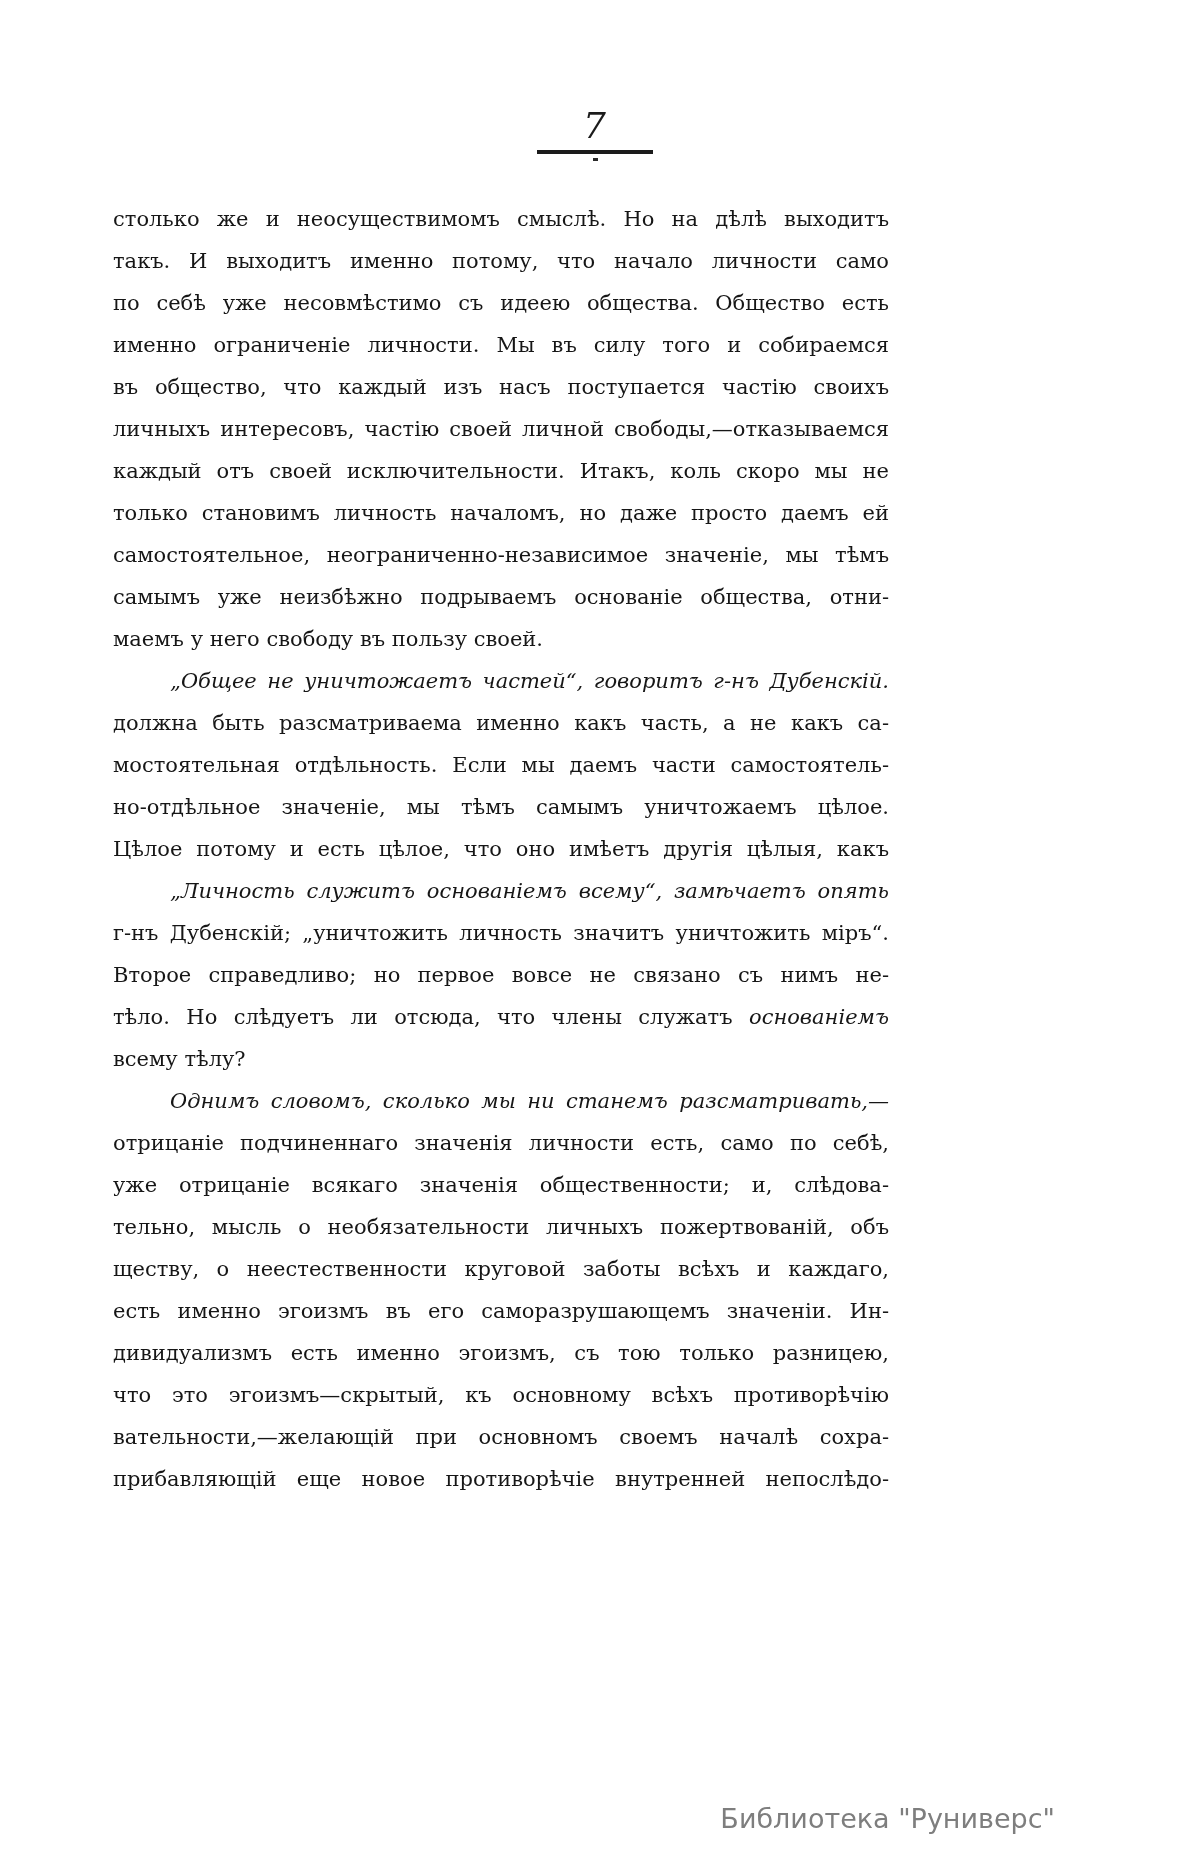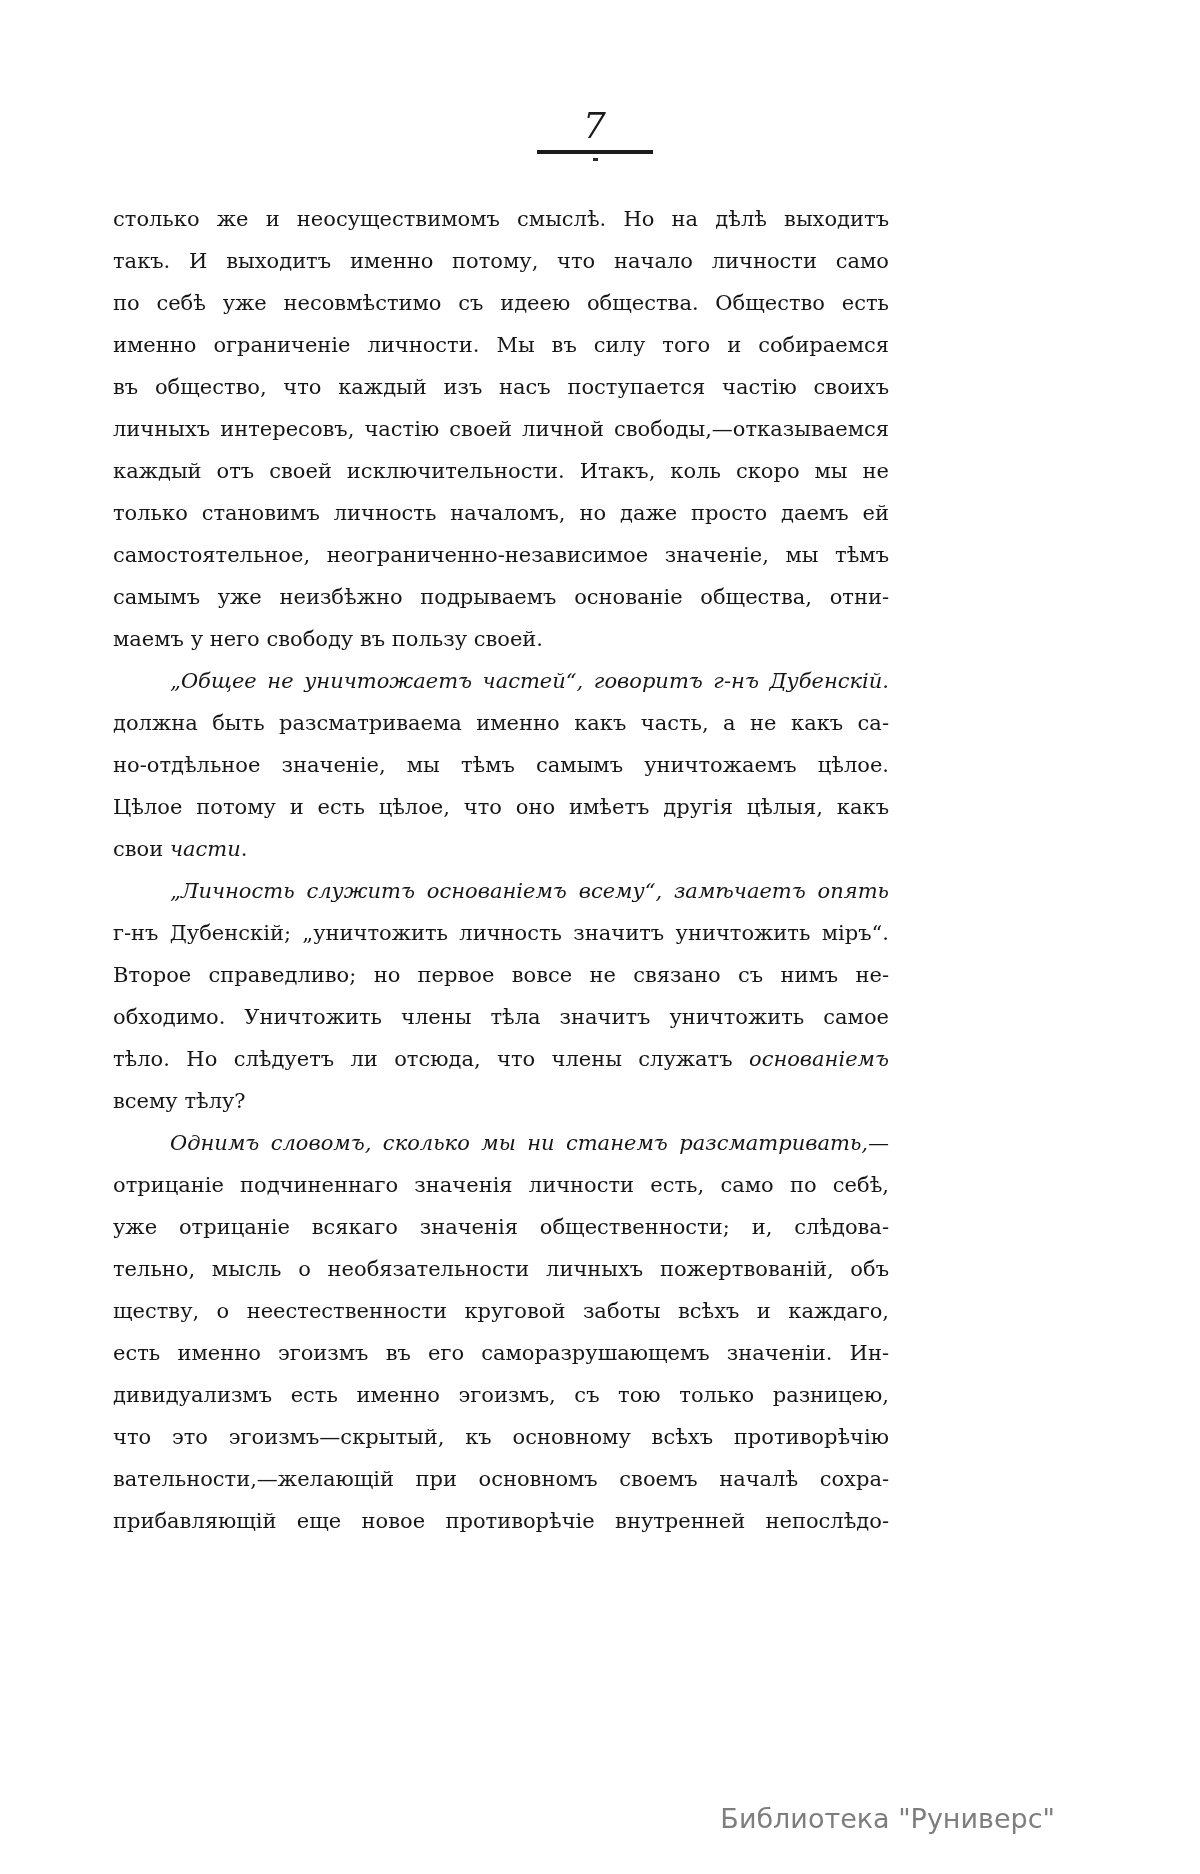--- a/index.html
+++ b/index.html
@@ -94,27 +94,26 @@
       <div class="text-line">именно ограниченіе личности. Мы въ силу того и собираемся</div>
       <div class="text-line">въ общество, что каждый изъ насъ поступается частію своихъ</div>
       <div class="text-line">личныхъ интересовъ, частію своей личной свободы,—отказываемся</div>
       <div class="text-line">каждый отъ своей исключительности. Итакъ, коль скоро мы не</div>
       <div class="text-line">только становимъ личность началомъ, но даже просто даемъ ей</div>
       <div class="text-line">самостоятельное, неограниченно-независимое значеніе, мы тѣмъ</div>
       <div class="text-line">самымъ уже неизбѣжно подрываемъ основаніе общества, отни-</div>
       <div class="text-line no-justify">маемъ у него свободу въ пользу своей.</div>
       <div class="text-line indent">„Общее не уничтожаетъ частей“, говоритъ г-нъ Дубенскій.</div>
       <div class="text-line">должна быть разсматриваема именно какъ часть, а не какъ са-</div>
+      <div class="text-line">мостоятельная отдѣльность. Если мы даемъ части самостоятель-</div>
       <div class="text-line">но-отдѣльное значеніе, мы тѣмъ самымъ уничтожаемъ цѣлое.</div>
       <div class="text-line">Цѣлое потому и есть цѣлое, что оно имѣетъ другія цѣлыя, какъ</div>
-      <div class="text-line no-justify"><span>свои </span><span class="italic">части</span><span>.</span></div>
       <div class="text-line indent">„Личность служитъ основаніемъ всему“, замѣчаетъ опять</div>
       <div class="text-line">г-нъ Дубенскій; „уничтожить личность значитъ уничтожить міръ“.</div>
       <div class="text-line">Второе справедливо; но первое вовсе не связано съ нимъ не-</div>
-      <div class="text-line">обходимо. Уничтожить члены тѣла значитъ уничтожить самое</div>
       <div class="text-line"><span>тѣло. Но слѣдуетъ ли отсюда, что члены служатъ </span><span class="italic">основаніемъ</span></div>
       <div class="text-line no-justify">всему тѣлу?</div>
       <div class="text-line indent">Однимъ словомъ, сколько мы ни станемъ разсматривать,—</div>
       <div class="text-line">отрицаніе подчиненнаго значенія личности есть, само по себѣ,</div>
       <div class="text-line">уже отрицаніе всякаго значенія общественности; и, слѣдова-</div>
       <div class="text-line">тельно, мысль о необязательности личныхъ пожертвованій, объ</div>
       <div class="text-line">ществу, о неестественности круговой заботы всѣхъ и каждаго,</div>
       <div class="text-line">есть именно эгоизмъ въ его саморазрушающемъ значеніи. Ин-</div>
       <div class="text-line">дивидуализмъ есть именно эгоизмъ, съ тою только разницею,</div>
       <div class="text-line">что это эгоизмъ—скрытый, къ основному всѣхъ противорѣчію</div>

